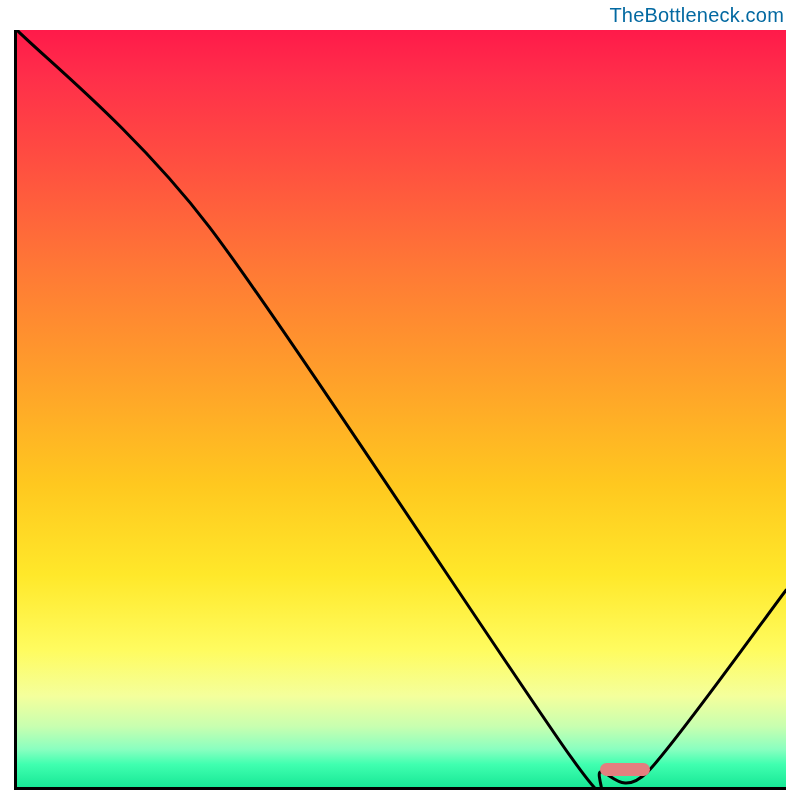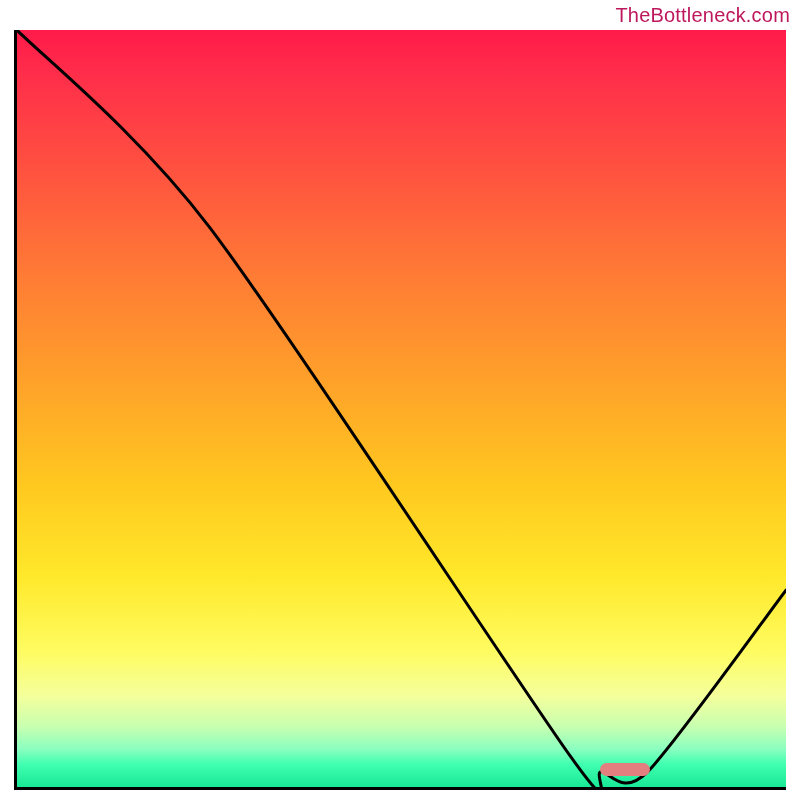--- a/index.html
+++ b/index.html
@@ -42,23 +42,23 @@
   }
   .curve-svg {
     position: absolute;
     inset: 0;
     width: 100%;
     height: 100%;
   }
   .watermark {
     position: absolute;
     top: 4px;
-    right: 10px;
+    right: 16px;
     font-size: 20px;
-    color: #be185d;
+    color: #0369a1;
     font-weight: 500;
     letter-spacing: 0.2px;
   }
   .marker {
     position: absolute;
     width: 50px;
     height: 13px;
     background: #e37f7f;
     border-radius: 7px;
   }

